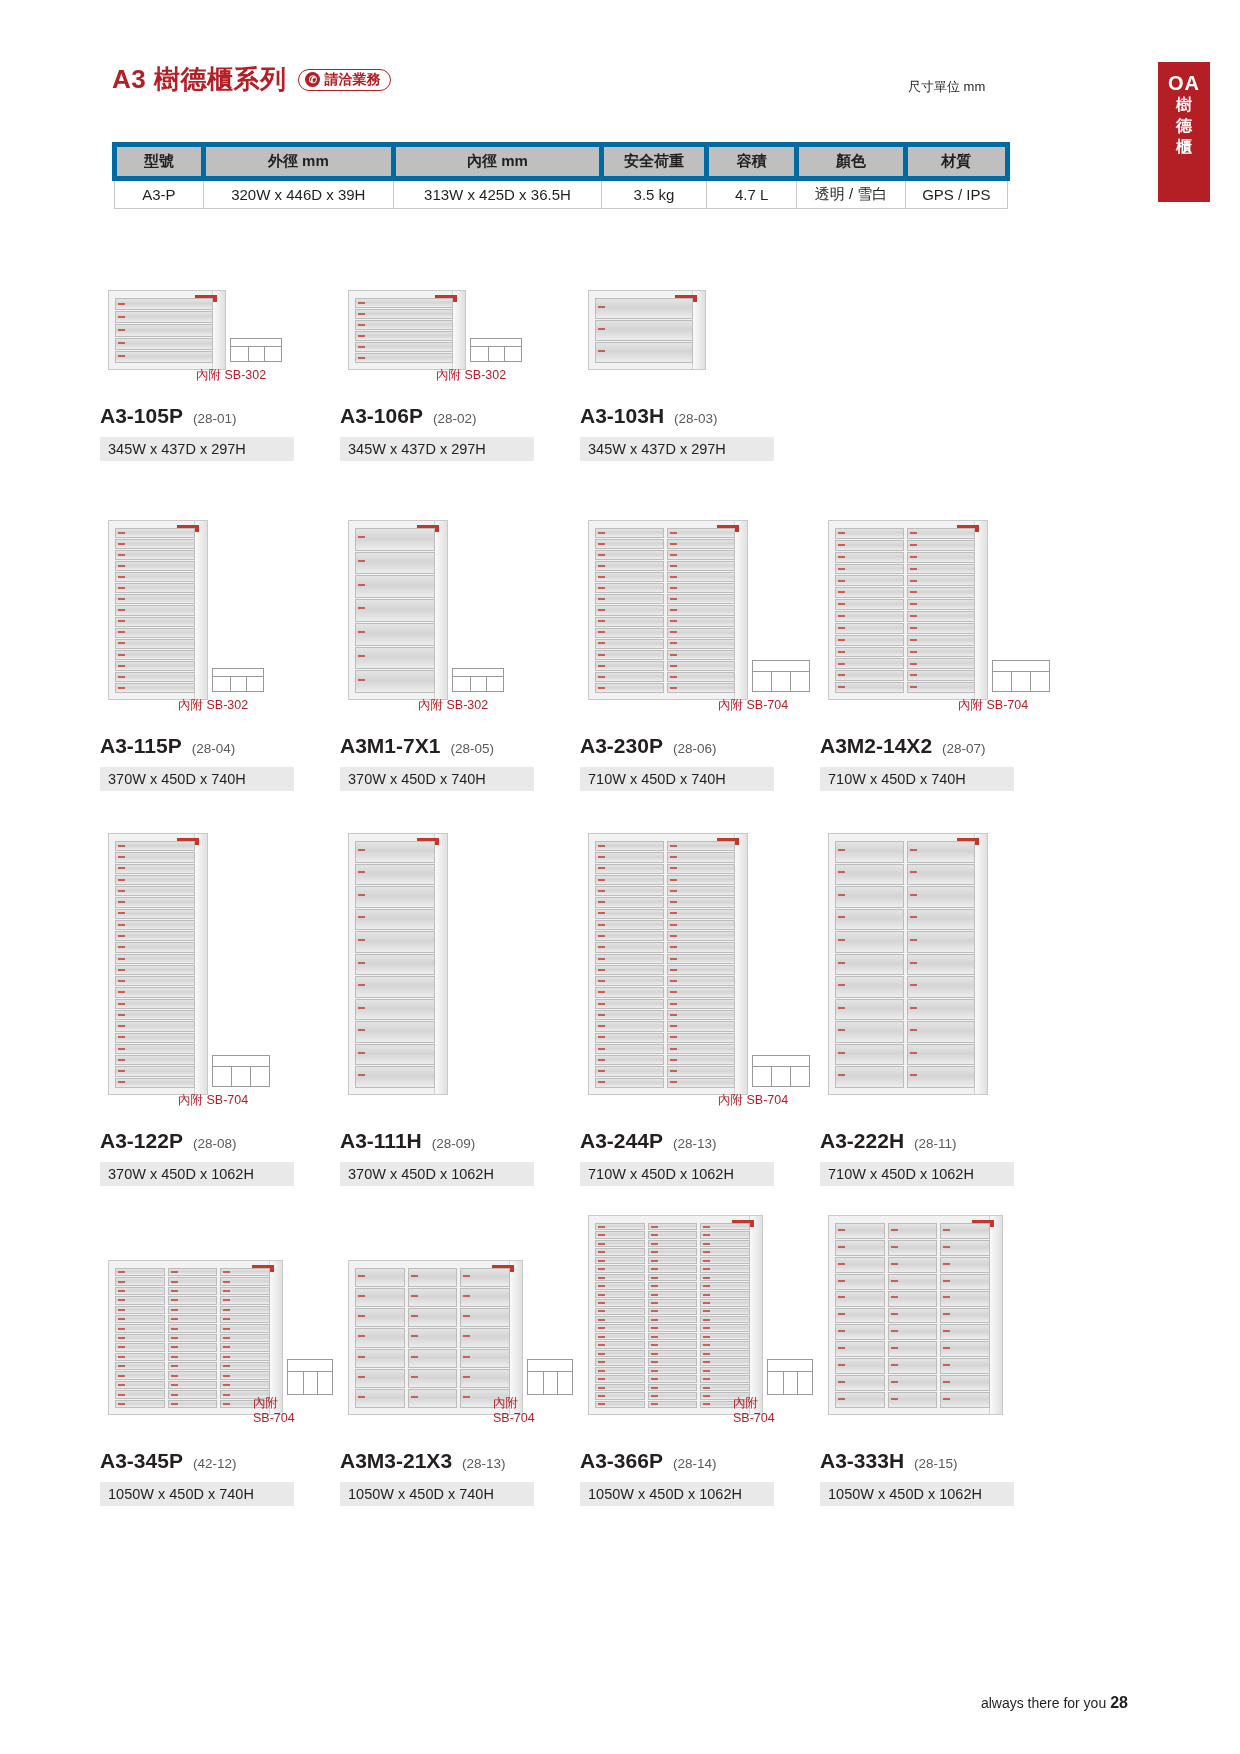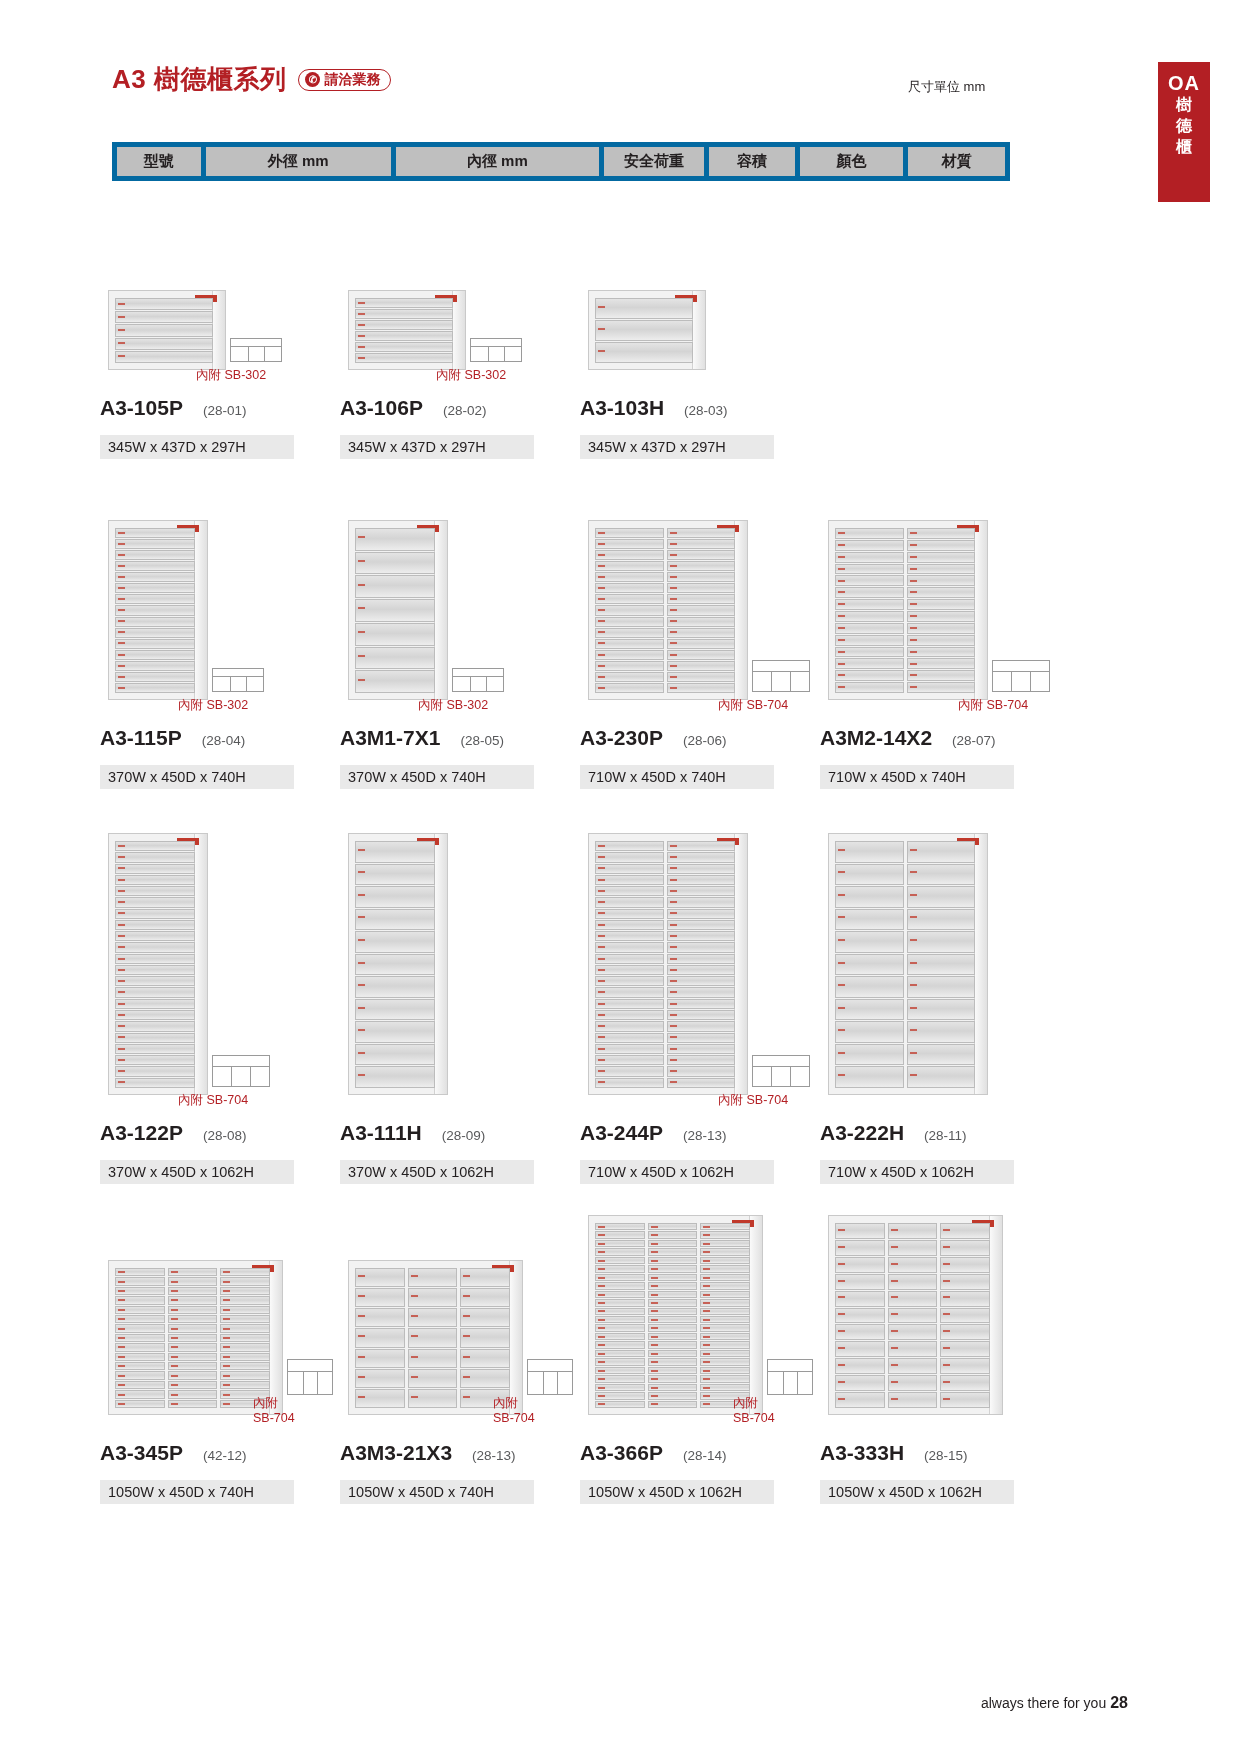--- a/index.html
+++ b/index.html
@@ -137,36 +137,36 @@
     position: absolute;
     box-sizing: border-box;
   }
   .art {
     position: relative;
     width: 100%;
   }
   .namebar {
     display: flex;
     align-items: baseline;
-    gap: 20px;
-    margin-top: 4px;
+    gap: 10px;
+    margin-top: 12px;
   }
   .model {
     font-size: 21px;
     font-weight: bold;
     color: #231f20;
     white-space: nowrap;
   }
   .code {
     font-size: 13.5px;
     color: #58595b;
     white-space: nowrap;
   }
   .dims {
-    margin-top: 15px;
+    margin-top: 9px;
     background: #e9e9e9;
     font-size: 14.5px;
     padding: 4px 8px;
     display: inline-block;
     min-width: 178px;
   }
 
   
   .cab {
     position: relative;
@@ -292,20 +292,29 @@
       <th style="width:86px">型號</th>
       <th style="width:196px">外徑 mm</th>
       <th style="width:216px">內徑 mm</th>
       <th style="width:104px">安全荷重</th>
       <th style="width:88px">容積</th>
       <th style="width:108px">顏色</th>
       <th style="width:100px">材質</th>
     </tr>
   </thead>
   <tbody>
+    <tr>
+      <td>A3-P</td>
+      <td>320W x 446D x 39H</td>
+      <td>313W x 425D x 36.5H</td>
+      <td>3.5 kg</td>
+      <td>4.7 L</td>
+      <td>透明 / 雪白</td>
+      <td>GPS / IPS</td>
+    </tr>
   </tbody>
 </table>
 
 <div class="grid" id="grid">
     <div class="row" style="position: absolute; top: 0px; left: 0px;">
       <div class="cell" style="left: 0px; top: 0px; width: 230px;"><div class="art" style="height: 130px;">
           <div class="cab" style="width: 118px; height: 80px; position: absolute; left: 8px; bottom: 22px;">
             <div class="sidewall"></div>
             <div class="logo"></div>
             <div class="body">

